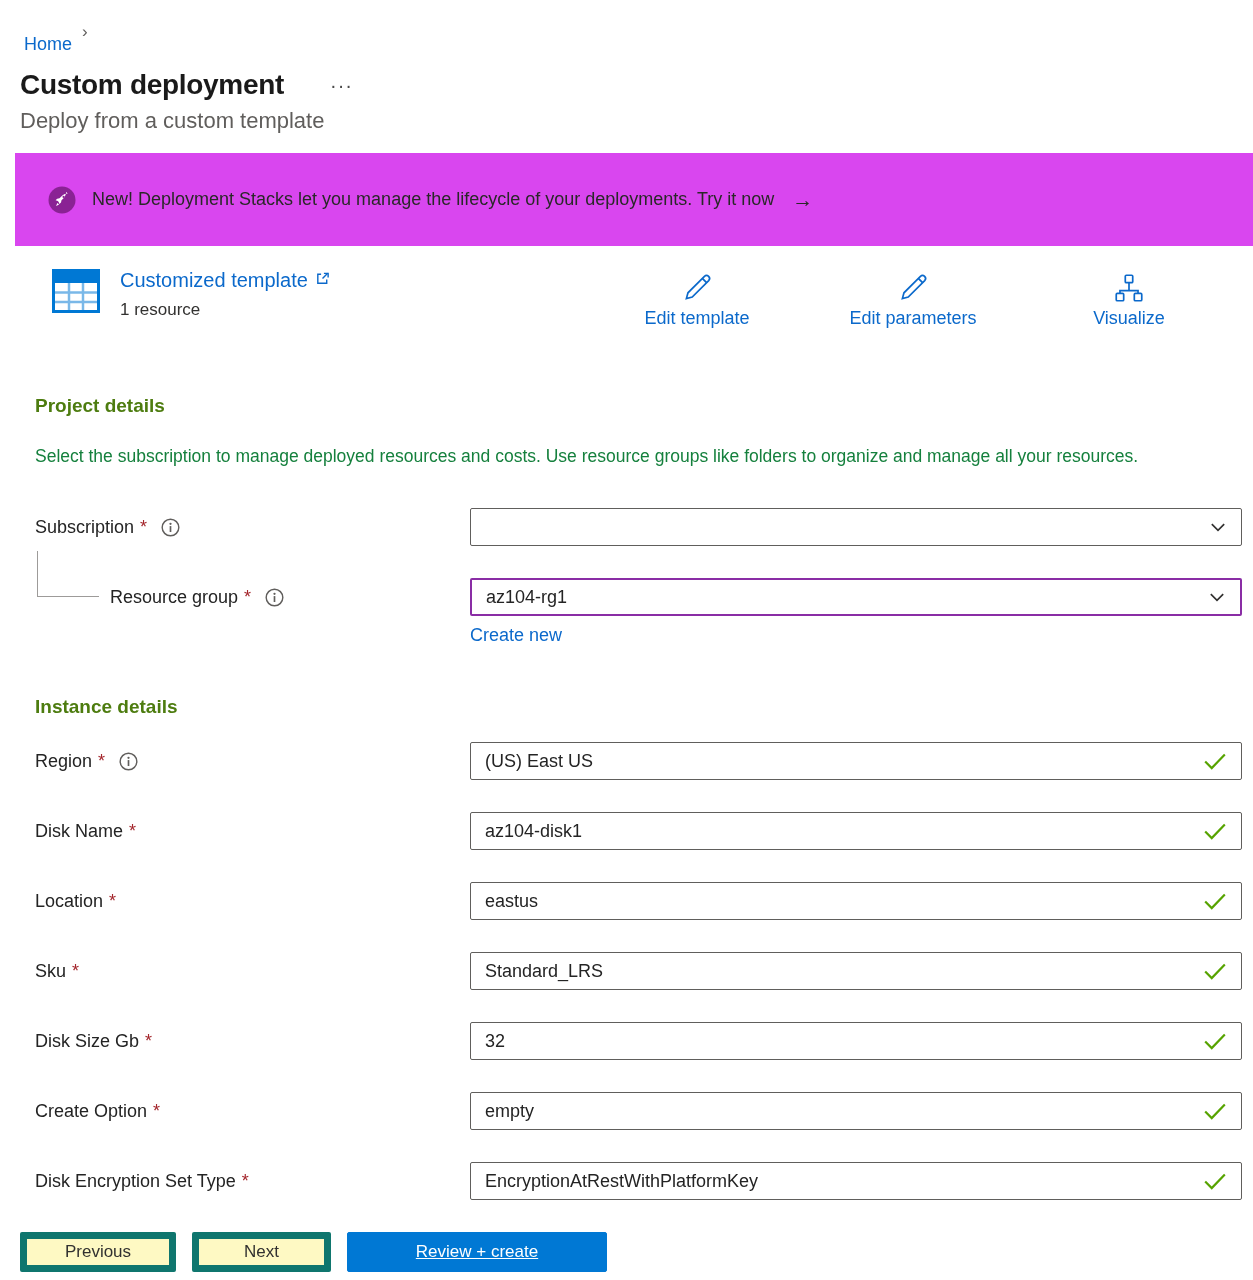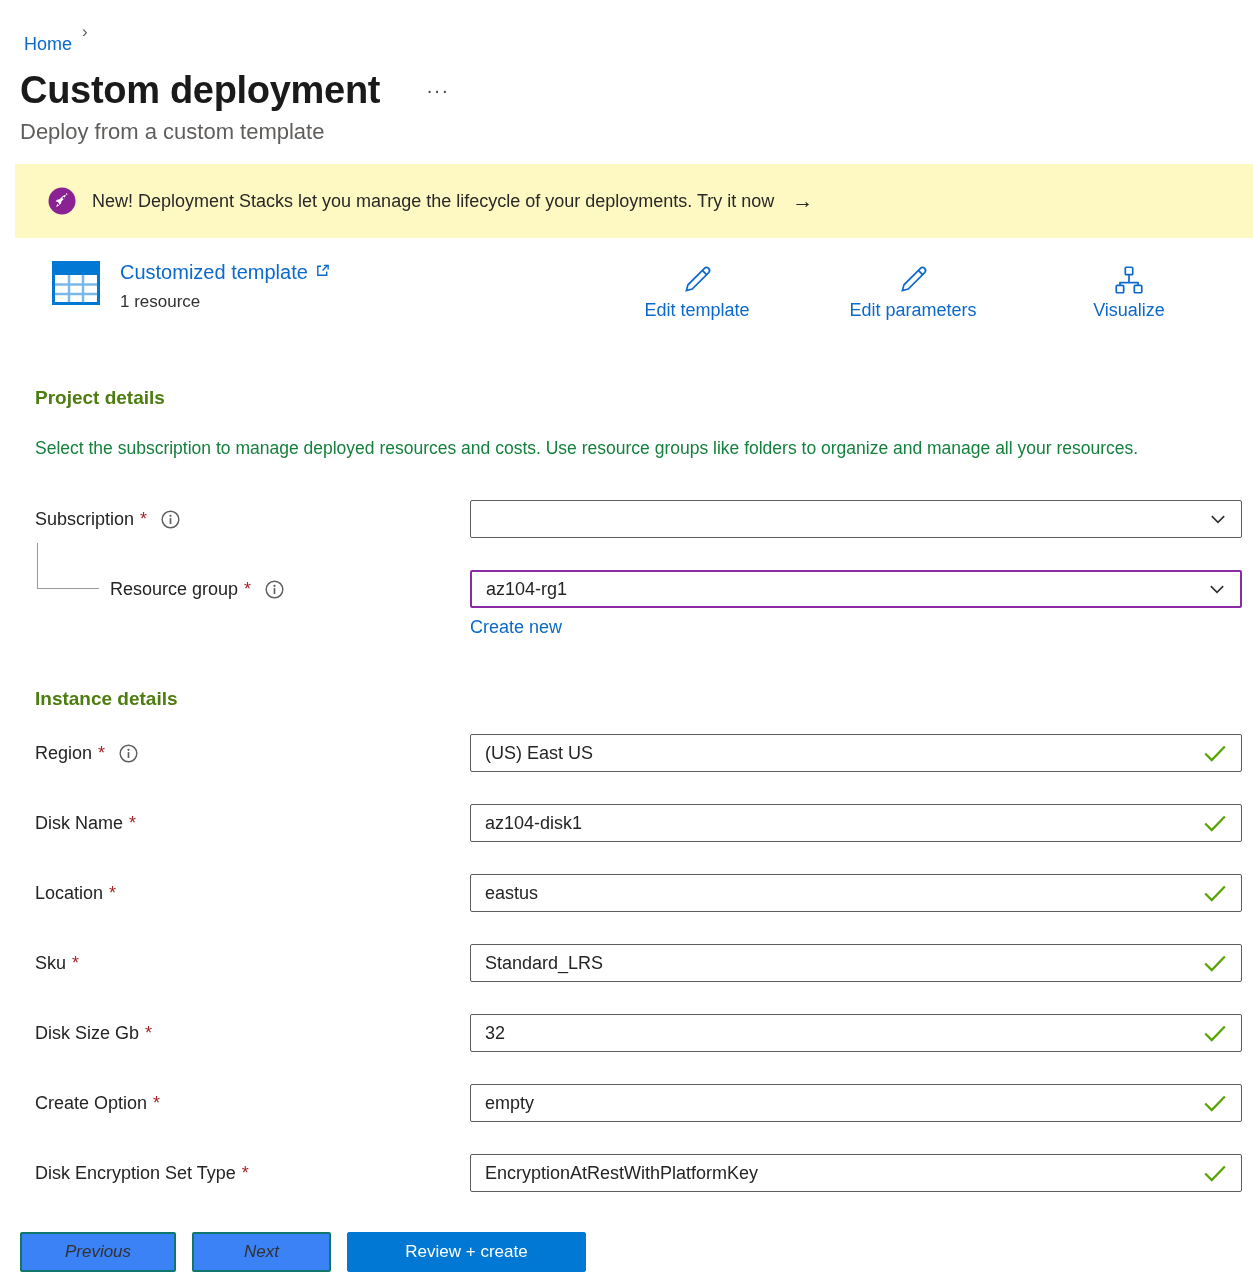--- a/index.html
+++ b/index.html
@@ -8,25 +8,25 @@
     font-family: "Liberation Sans", "DejaVu Sans", sans-serif;
     background: #ffffff; color: #323130;
     position: relative; overflow: hidden;
   }
   
   .breadcrumb { padding: 9px 0 0 24px; font-size: 18px; display: flex; align-items: center; gap: 10px; }
   .breadcrumb-link { color: #0b69cb; cursor: pointer; margin-top: 25px; }
   .breadcrumb-sep { color: #605e5c; font-size: 17px; }
   
   .title-row { display: flex; align-items: center; margin: 14px 0 0 20px; }
-  .page-title { font-size: 38px; font-weight: 700; color: #1a1a1a; letter-spacing: -0.3px; }
+  .page-title { font-size: 28px; font-weight: 700; color: #1a1a1a; letter-spacing: -0.3px; }
   .more-btn { margin-left: 46px; color: #4a4a4a; font-size: 20px; letter-spacing: 1px; cursor: pointer; }
   .subtitle { margin: 7px 0 0 20px; font-size: 22px; color: #605e5c; }
   
-  .banner { margin: 19px 0 0 15px; width: 1238px; height: 74px; background: #fef9c3; display: flex; align-items: center; padding-left: 33px; }
+  .banner { margin: 19px 0 0 15px; width: 1238px; height: 93px; background: #d946ef; display: flex; align-items: center; padding-left: 33px; }
   .banner-text { margin-left: 16px; font-size: 18px; color: #292827; }
   .banner-arrow { margin-left: 18px; font-size: 21px; color: #292827; }
   
   .template-row { position: relative; margin-top: 21px; height: 90px; }
   .template-info { position: absolute; left: 52px; top: 2px; display: flex; }
   .template-text { margin-left: 20px; }
   .template-link { display: flex; align-items: flex-start; gap: 7px; color: #0b69cb; font-size: 20px; cursor: pointer; }
   .resource-count { margin-top: 8px; font-size: 17px; color: #323130; }
   .action { position: absolute; top: 4px; text-align: center; color: #0b69cb; cursor: pointer; }
   .action svg { display: block; margin: 0 auto; }
@@ -49,23 +49,23 @@
   .connector { position: absolute; left: 2px; top: -27px; width: 62px; height: 46px; border-left: 1px solid #9d9b99; border-bottom: 1px solid #9d9b99; }
   .indent { padding-left: 75px; }
   .create-new { margin: 9px 0 0 470px; font-size: 18px; color: #0b69cb; cursor: pointer; width: fit-content; text-align: center; }
   .mt-sub { margin-top: 36px; }
   .mt-rg { margin-top: 32px; }
   .mt-first { margin-top: 24px; }
   .mt-next { margin-top: 32px; }
   
   .footer { position: absolute; left: 0; bottom: 0; width: 1253px; height: 74px; background: #ffffff; display: flex; align-items: flex-end; padding: 0 0 8px 20px; gap: 16px; }
   .btn { height: 40px; border-radius: 2px; font-size: 17px; display: flex; align-items: center; justify-content: center; cursor: pointer; }
-  .btn-secondary { width: 156px; background: #3b82f6; border: 2px solid #0f766e; color: #323130; font-style: italic; }
+  .btn-secondary { width: 156px; background: #fef9c3; border: 7px solid #0f766e; color: #323130; }
   #next-btn { width: 139px; }
-  .btn-primary { width: 239px; background: #0078d4; border: 1px solid #0078d4; color: #ffffff; }
+  .btn-primary { width: 260px; background: #0078d4; border: 1px solid #0078d4; color: #ffffff; text-decoration: underline; }
 </style>
 </head>
 <body>
 
 <div class="breadcrumb">
   <span class="breadcrumb-link">Home</span>
   <span class="breadcrumb-sep">›</span>
 </div>
 
 <div class="title-row">

